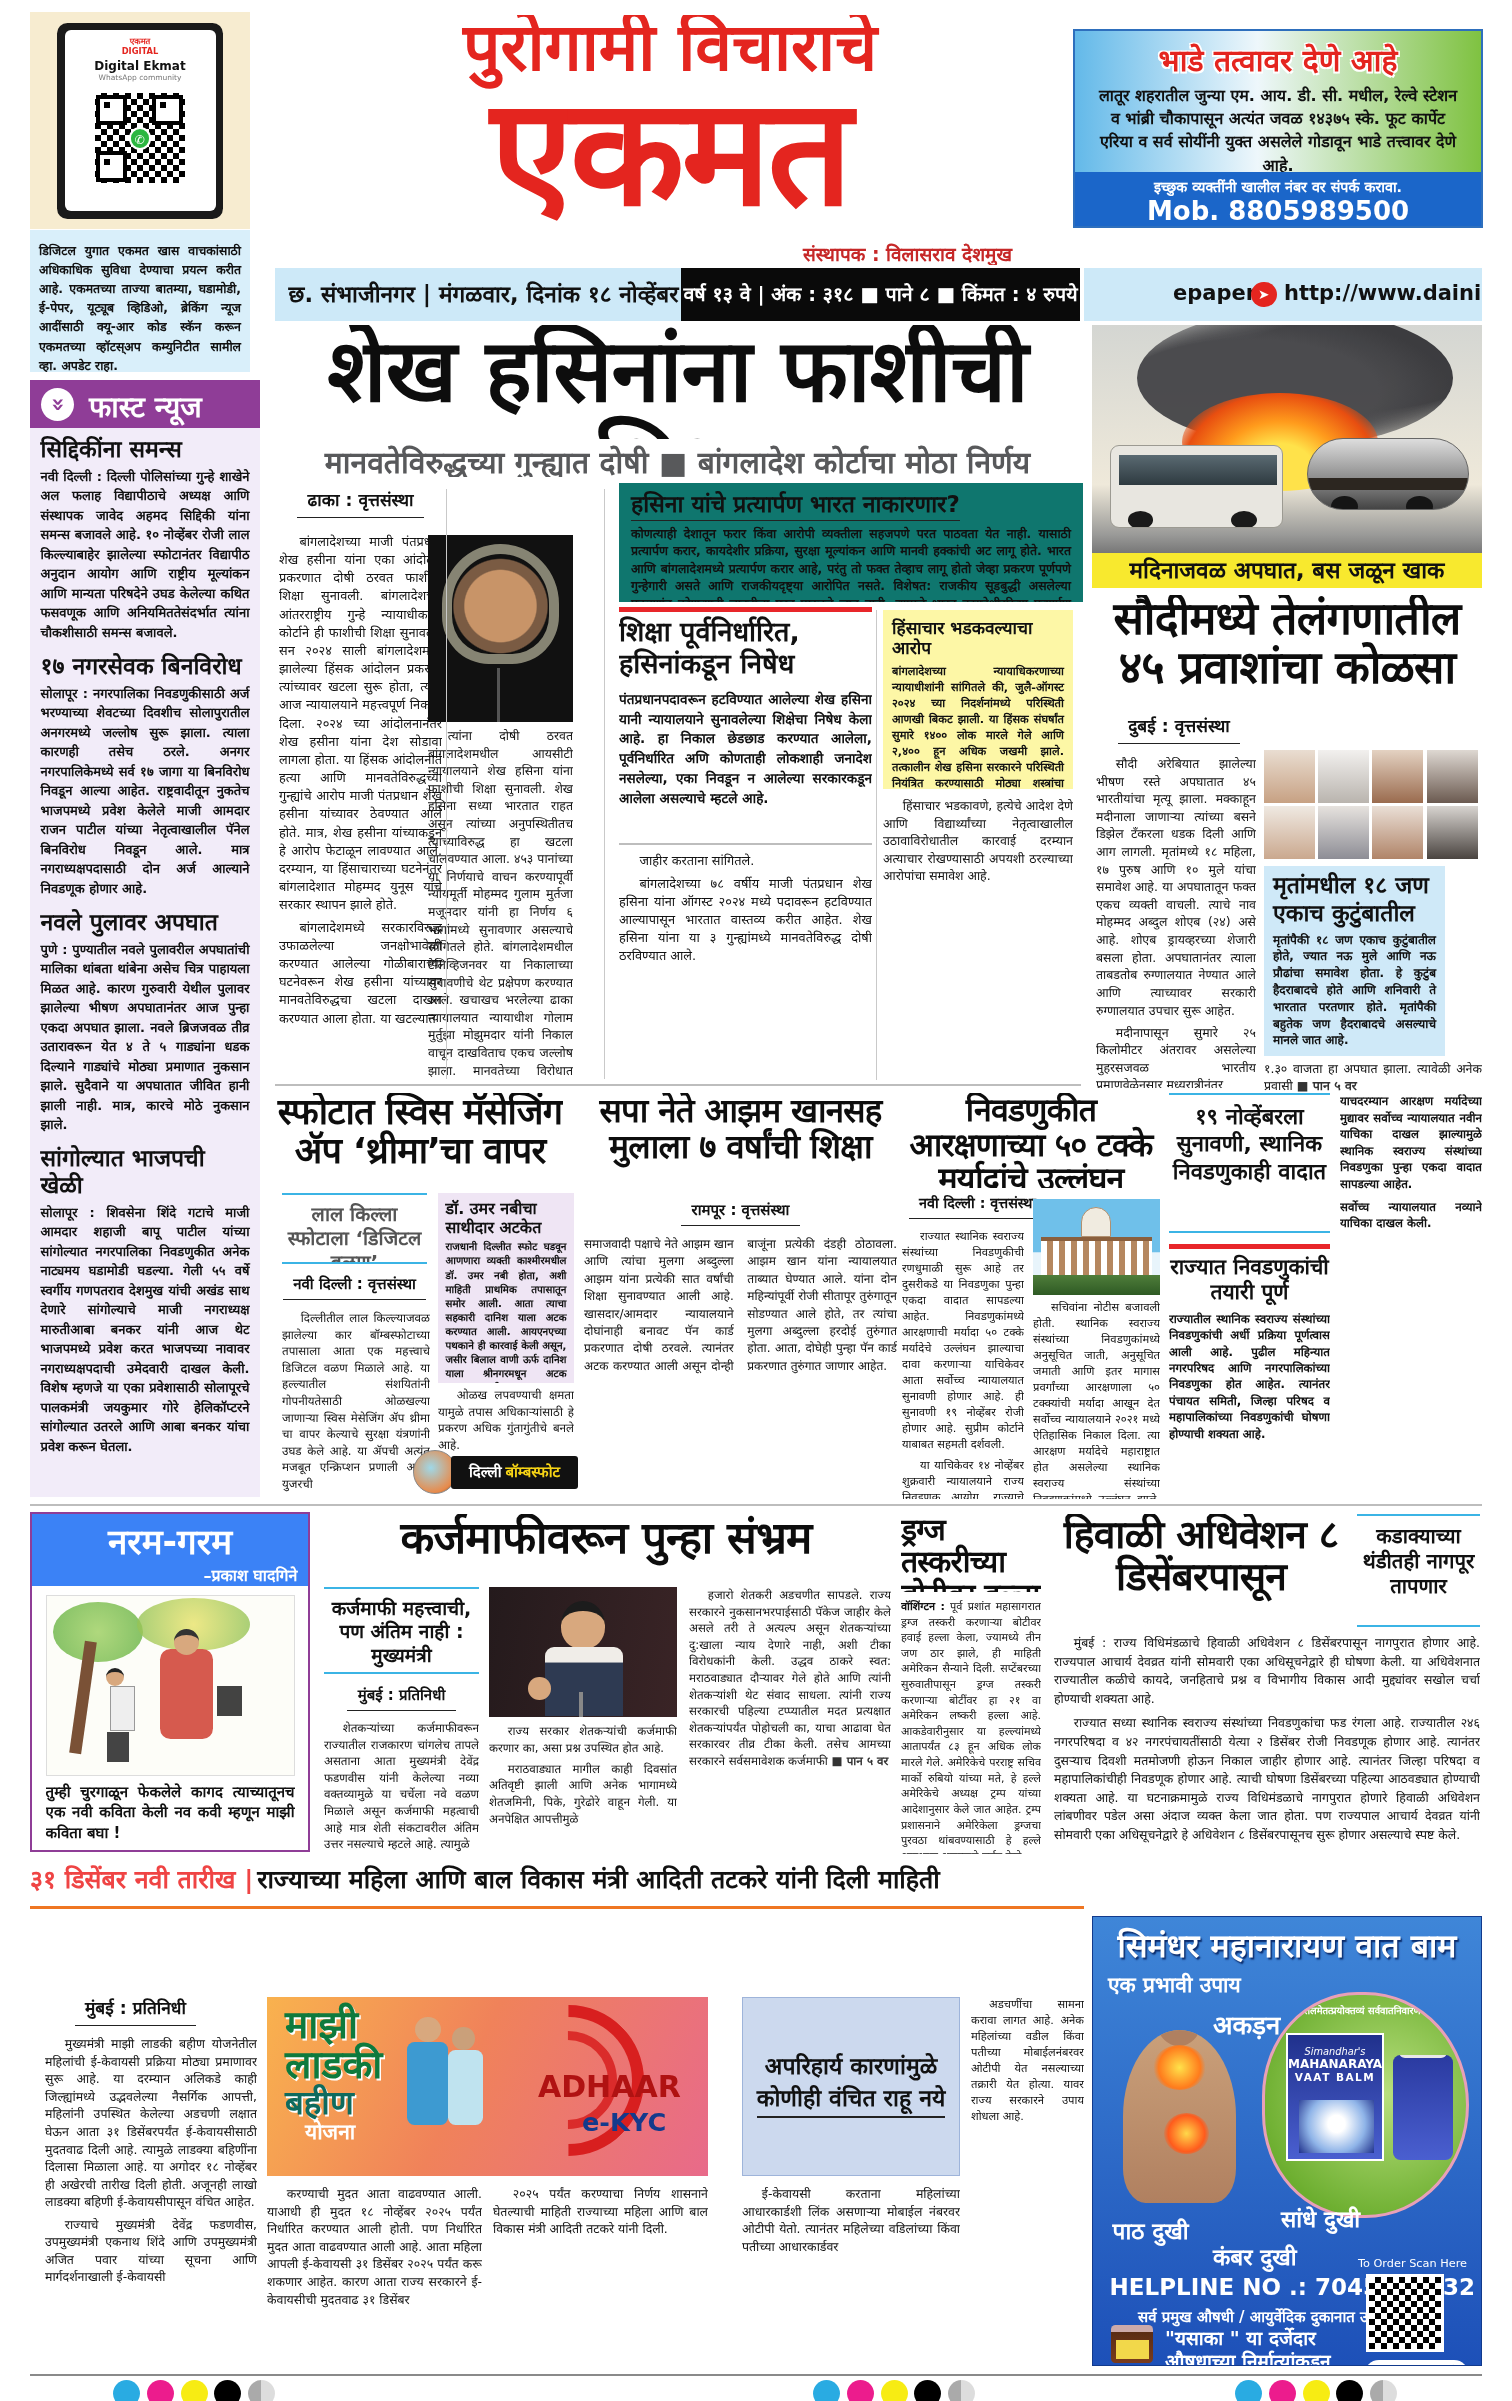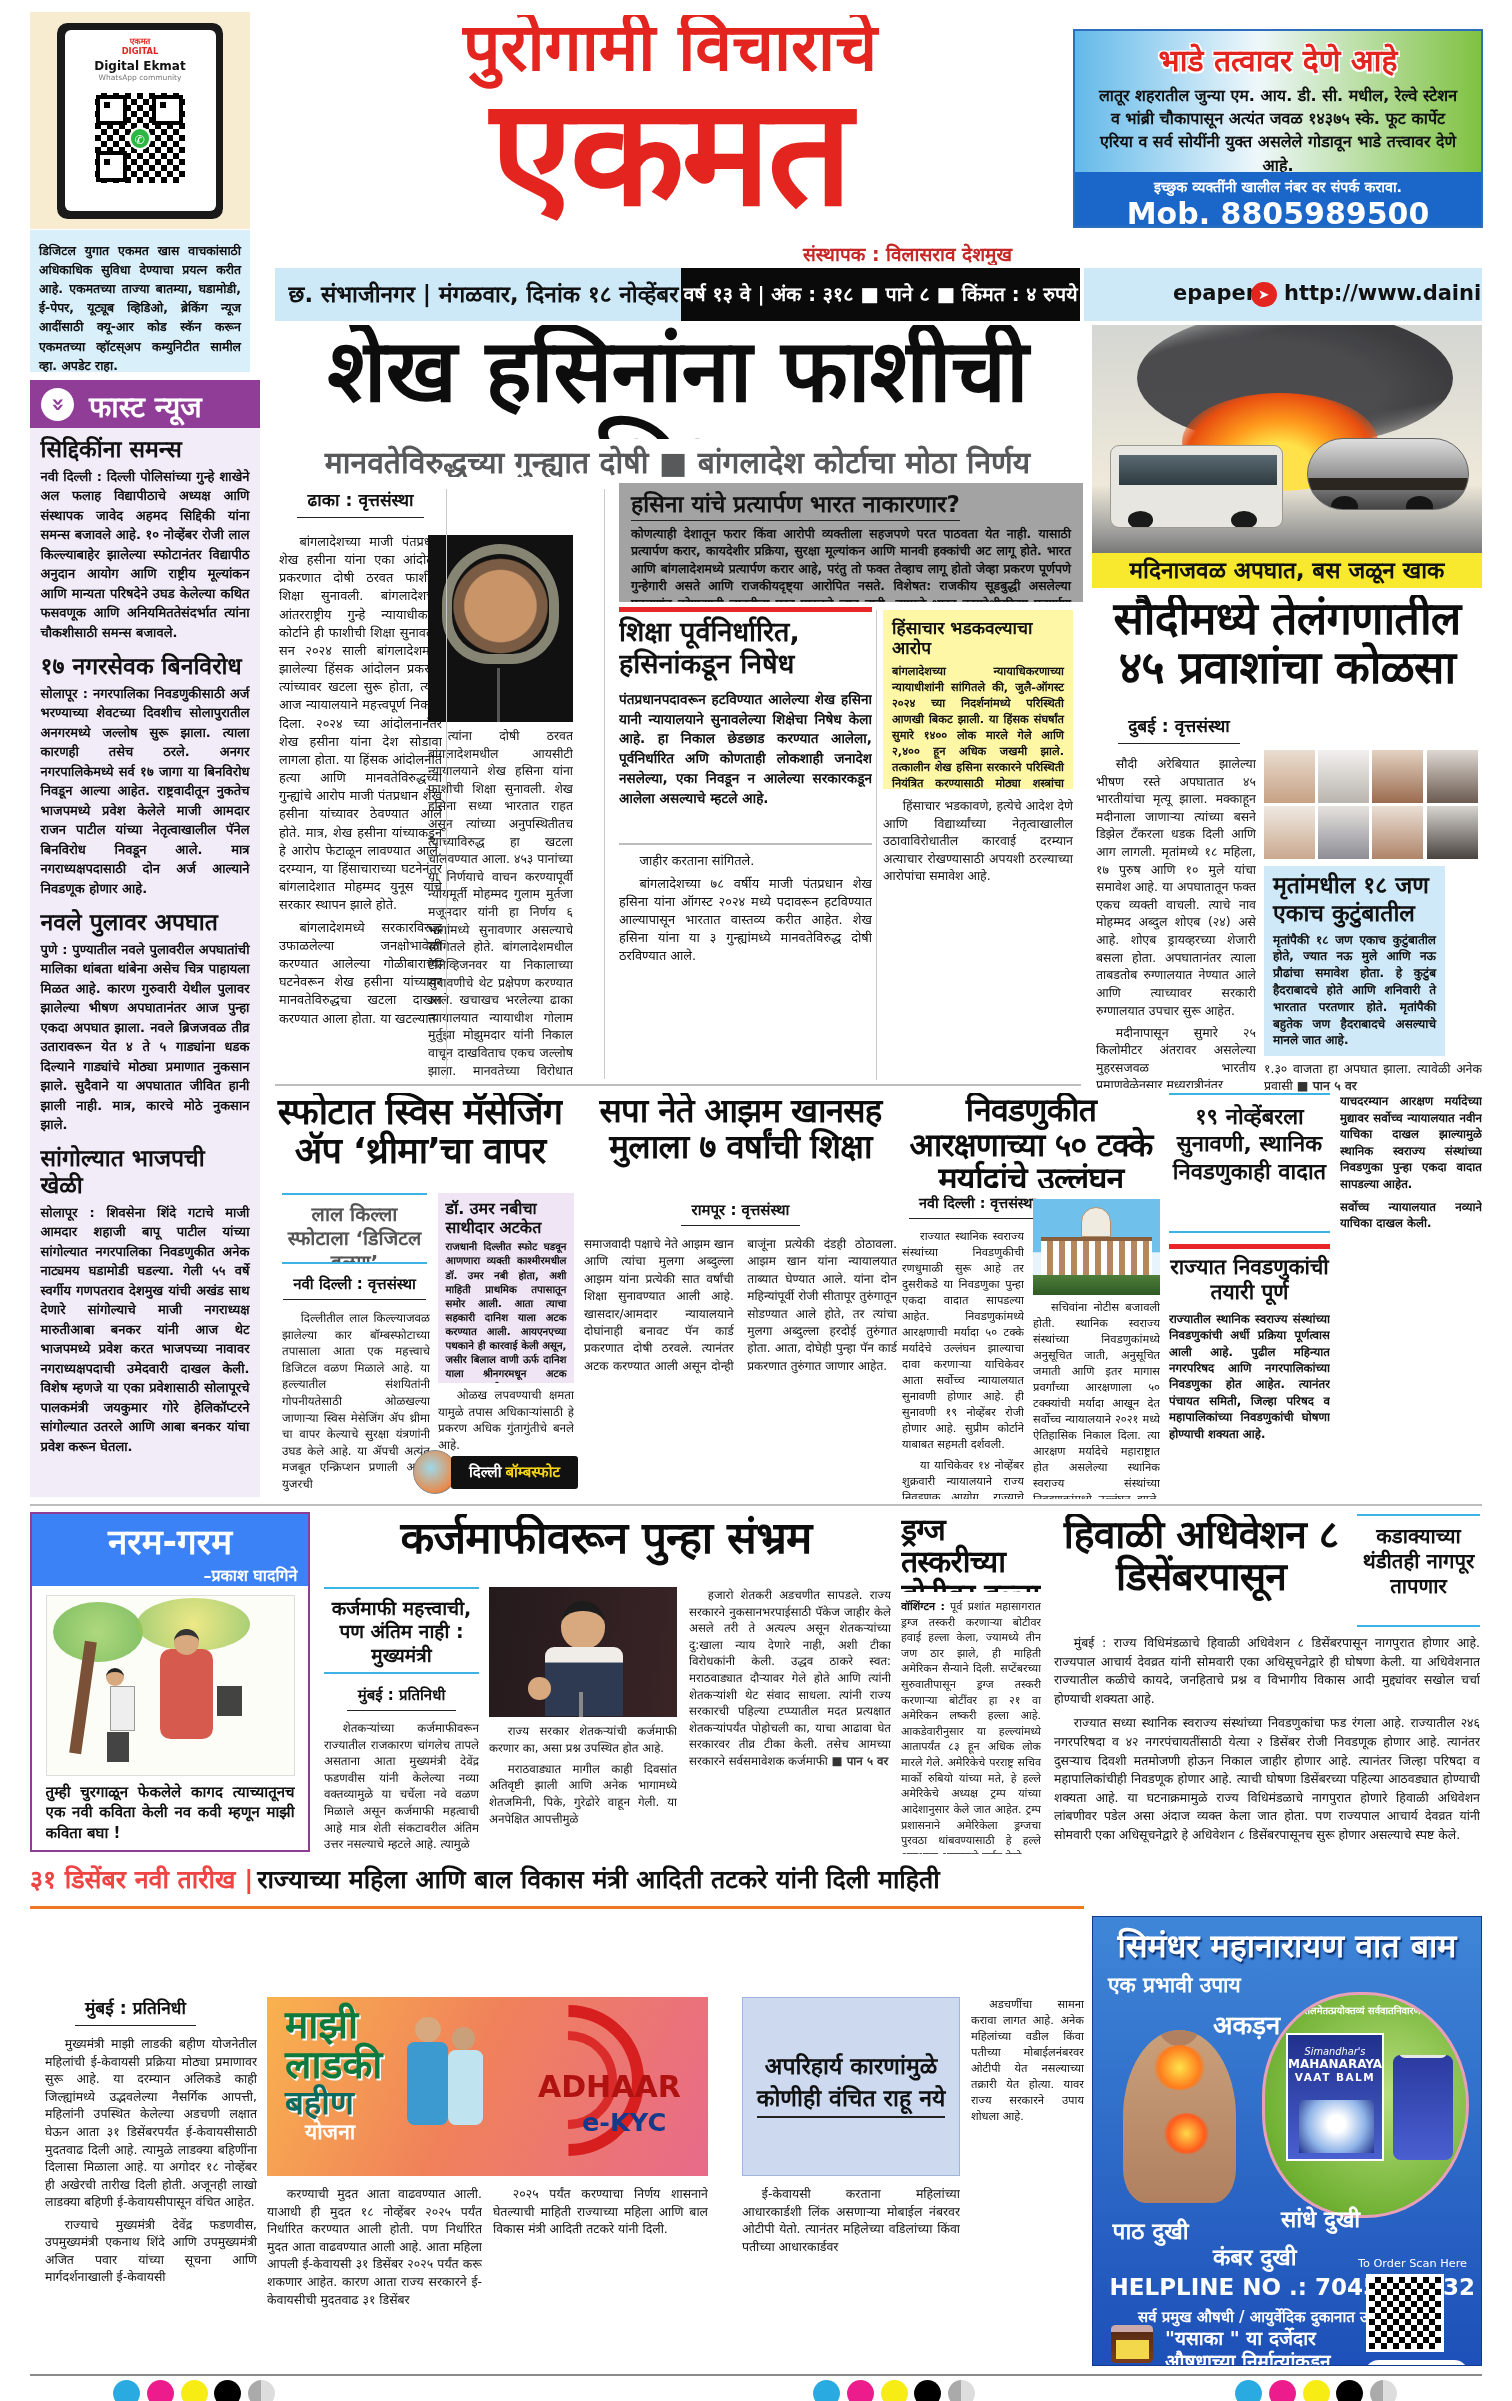--- a/index.html
+++ b/index.html
@@ -48,21 +48,21 @@
 
   <div class="b c" style="left:271px;top:15px;width:798px;height:75px;font-size:66px;font-weight:800;color:#e4251f;line-height:1;">पुरोगामी विचाराचे</div>
   <div class="b c" style="left:271px;top:78px;width:798px;height:164px;font-size:149px;font-weight:900;color:#e4251f;line-height:1;letter-spacing:-3px;">एकमत</div>
   <div class="b c" style="left:738px;top:241px;width:339px;height:24px;font-size:19px;font-weight:800;color:#c62828;">संस्थापक : विलासराव देशमुख</div>
 
   <div class="b" style="left:1073px;top:29px;width:410px;height:199px;border:2.3px solid #2e6fbd;background:linear-gradient(90deg,#63b9e9,#eef7fb 45%,#7fc241);">
     <div class="c" style="margin-top:7.5px;font-size:30px;font-weight:900;color:#e4251f;text-shadow:1.5px 1.5px 0 #fff,-1.5px -1.5px 0 #fff,1.5px -1.5px 0 #fff,-1.5px 1.5px 0 #fff;">भाडे तत्वावर देणे आहे</div>
     <div class="c" style="padding:4.5px 19.6px 0;font-size:16px;font-weight:800;line-height:1.45;color:#101010;">लातूर शहरातील जुन्या एम. आय. डी. सी. मधील, रेल्वे स्टेशन व भांब्री चौकापासून अत्यंत जवळ १४३७५ स्के. फूट कार्पेट एरिया व सर्व सोयींनी युक्त असलेले गोडावून भाडे तत्त्वावर देणे आहे.</div>
     <div class="b" style="left:0;bottom:0;width:100%;height:54px;background:#1b66c9;color:#fff;text-align:center;">
       <div style="font-size:14.3px;font-weight:700;margin-top:4.5px;">इच्छुक व्यक्तींनी खालील नंबर वर संपर्क करावा.</div>
-      <div style="font-size:30px;font-weight:900;">Mob. 8805989500</div>
+      <div style="font-size:26px;font-weight:900;">Mob. 8805989500</div>
     </div>
   </div>
 
   <div class="b" style="left:275px;top:268px;width:407px;height:53px;background:#cde9f8;font-size:22.6px;font-weight:800;line-height:53px;padding-left:13.6px;">छ. संभाजीनगर | मंगळवार, दिनांक १८ नोव्हेंबर २०२५</div>
   <div class="b c" style="left:681px;top:268px;width:399px;height:53px;background:#0a0a0a;color:#fff;font-size:19.6px;font-weight:800;line-height:53px;">वर्ष १३ वे | अंक : ३१८ ■ पाने ८ ■ किंमत : ४ रुपये</div>
   <div class="b" style="left:1084px;top:268px;width:398px;height:53px;background:#cde9f8;">
     <span style="position:absolute;left:89px;top:12.8px;font-size:21px;font-weight:700;">epaper</span>
     <span style="position:absolute;left:167px;top:13.6px;width:25.6px;height:25.6px;border-radius:50%;background:#e4251f;color:#fff;text-align:center;line-height:25.6px;font-size:13.6px;">➤</span>
     <span style="position:absolute;left:200px;top:12.8px;font-size:21px;font-weight:700;">http://www.dainikekmat.com</span>
   </div>
@@ -103,21 +103,21 @@
   </div>
 
   <div class="b" style="left:428px;top:535px;width:145px;height:187px;background:radial-gradient(circle at 50% 38%,#c89468 0 26%,#7a5b43 27% 34%,#111 35%),linear-gradient(#0a0a0a,#141414);">
     <div class="b" style="left:13.6px;top:9px;width:117px;height:120px;border-radius:50% 50% 40% 40%;border:10.5px solid #e8e4c4;opacity:.55;"></div>
     <div class="b" style="left:69px;top:133px;width:3px;height:54px;background:#555;"></div>
   </div>
   <div class="b j body-txt" style="left:428px;top:727px;width:145px;height:352px;font-size:12.4px;">
     <p>त्यांना दोषी ठरवत बांगलादेशमधील आयसीटी न्यायालयाने शेख हसिना यांना फाशीची शिक्षा सुनावली. शेख हसिना सध्या भारतात राहत असून त्यांच्या अनुपस्थितीतच त्यांच्याविरुद्ध हा खटला चालवण्यात आला. ४५३ पानांच्या या निर्णयाचे वाचन करण्यापूर्वी न्यायमूर्ती मोहम्मद गुलाम मुर्तजा मजूमदार यांनी हा निर्णय ६ भागांमध्ये सुनावणार असल्याचे सांगितले होते. बांगलादेशमधील टेलिव्हिजनवर या निकालाच्या सुनावणीचे थेट प्रक्षेपण करण्यात आले. खचाखच भरलेल्या ढाका न्यायालयात न्यायाधीश गोलाम मुर्तुझा मोझुमदार यांनी निकाल वाचून दाखविताच एकच जल्लोष झाला. मानवतेच्या विरोधात गुन्ह्यांचा भाग असलेले सर्व घटक आढळून आले आहेत, असे त्यांनी मृत्युदंडाची शिक्षा</p>
   </div>
 
-  <div class="b" style="left:619px;top:483px;width:464px;height:119px;background:#a3a3a3;padding:7.5px 12px;">
+  <div class="b" style="left:619px;top:483px;width:464px;height:119px;background:#0f766e;padding:7.5px 12px;">
     <div class="boxtitle" style="font-size:23px;border-bottom:1.5px solid #222;display:inline-block;padding-bottom:1.5px;">हसिना यांचे प्रत्यार्पण भारत नाकारणार?</div>
     <div class="j" style="font-size:12.4px;font-weight:700;line-height:1.4;margin-top:4.5px;">कोणत्याही देशातून फरार किंवा आरोपी व्यक्तीला सहजपणे परत पाठवता येत नाही. यासाठी प्रत्यार्पण करार, कायदेशीर प्रक्रिया, सुरक्षा मूल्यांकन आणि मानवी हक्कांची अट लागू होते. भारत आणि बांगलादेशमध्ये प्रत्यार्पण करार आहे, परंतु तो फक्त तेव्हाच लागू होतो जेव्हा प्रकरण पूर्णपणे गुन्हेगारी असते आणि राजकीयदृष्ट्या आरोपित नसते. विशेषत: राजकीय सूडबुद्धी असलेल्या प्रकरणांत कोणत्याही व्यक्तीला परत पाठवले जात नाही. त्यामुळे भारत कायदेशीररित्या प्रत्यार्पण नाकारू शकतो.</div>
   </div>
 
   <div class="b redrule" style="left:619px;top:607px;width:253px;"></div>
   <div class="b" style="left:619px;top:616px;width:253px;height:69px;font-size:27px;font-weight:900;line-height:1.2;">
     <span>शिक्षा पूर्वनिर्धारित,</span><br>
     <span>हसिनांकडून निषेध</span>
   </div>
   <div class="b j" style="left:619px;top:690px;width:253px;height:148px;font-size:13.6px;font-weight:600;line-height:1.45;">पंतप्रधानपदावरून हटविण्यात आलेल्या शेख हसिना यानी न्यायालयाने सुनावलेल्या शिक्षेचा निषेध केला आहे. हा निकाल छेडछाड करण्यात आलेला, पूर्वनिर्धारित अणि कोणताही लोकशाही जनादेश नसलेल्या, एका निवडून न आलेल्या सरकारकडून आलेला असल्याचे म्हटले आहे.</div>

